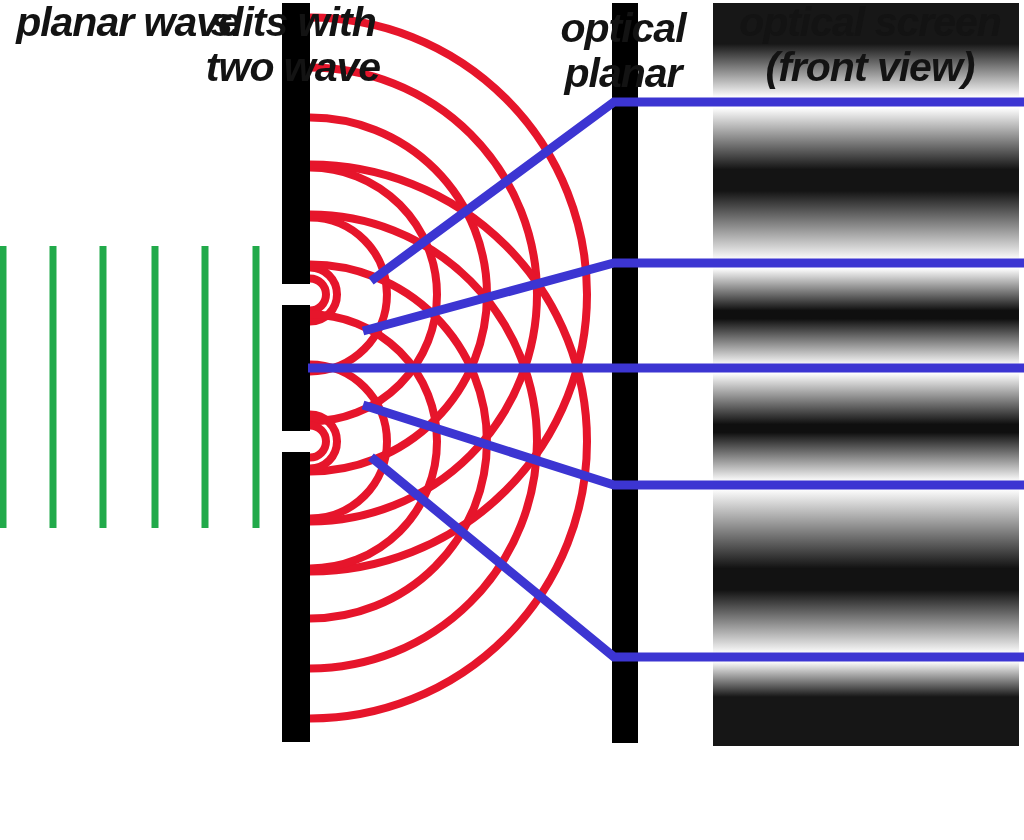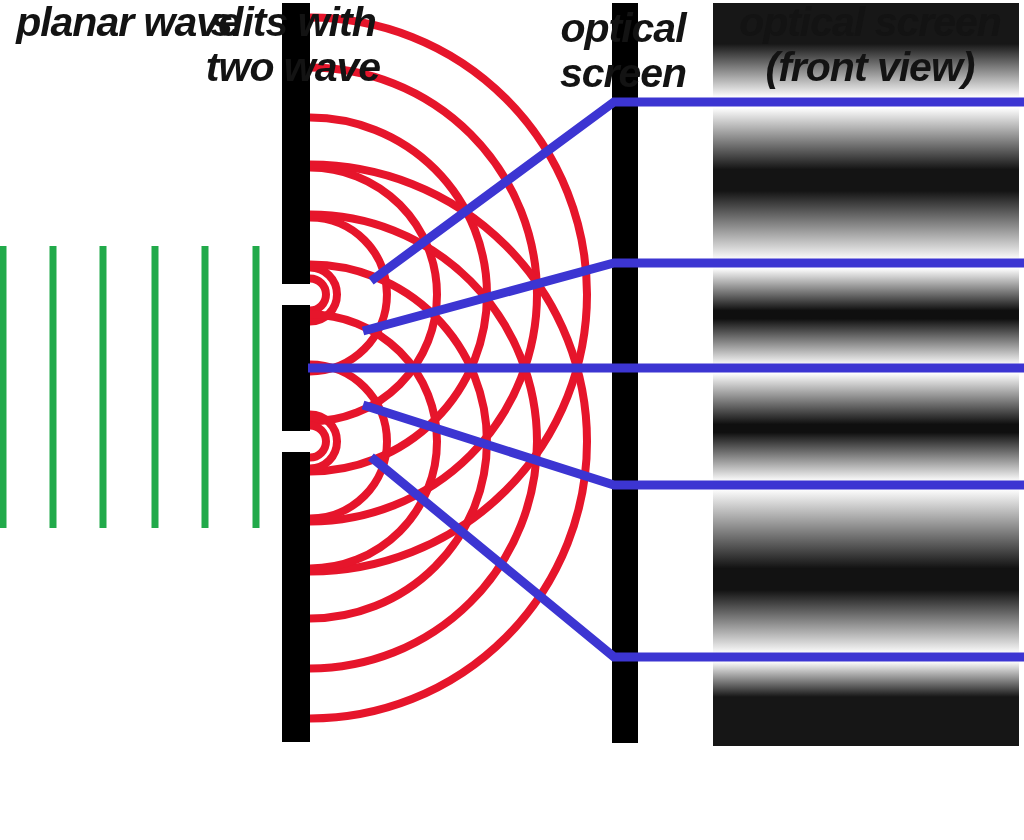--- a/index.html
+++ b/index.html
@@ -109,21 +109,21 @@
     <span>planar wave</span>
   </div>
 
   <div class="lbl lbl-slits">
     <div>slits with</div>
     <div>two wave</div>
   </div>
 
   <div class="lbl lbl-optical">
     <div>optical</div>
-    <div>screen</div>
+    <div>planar</div>
   </div>
 
   <div class="lbl lbl-front">
     <div>optical screen</div>
     <div>(front view)</div>
   </div>
 
 </div>
 
 </body></html>

